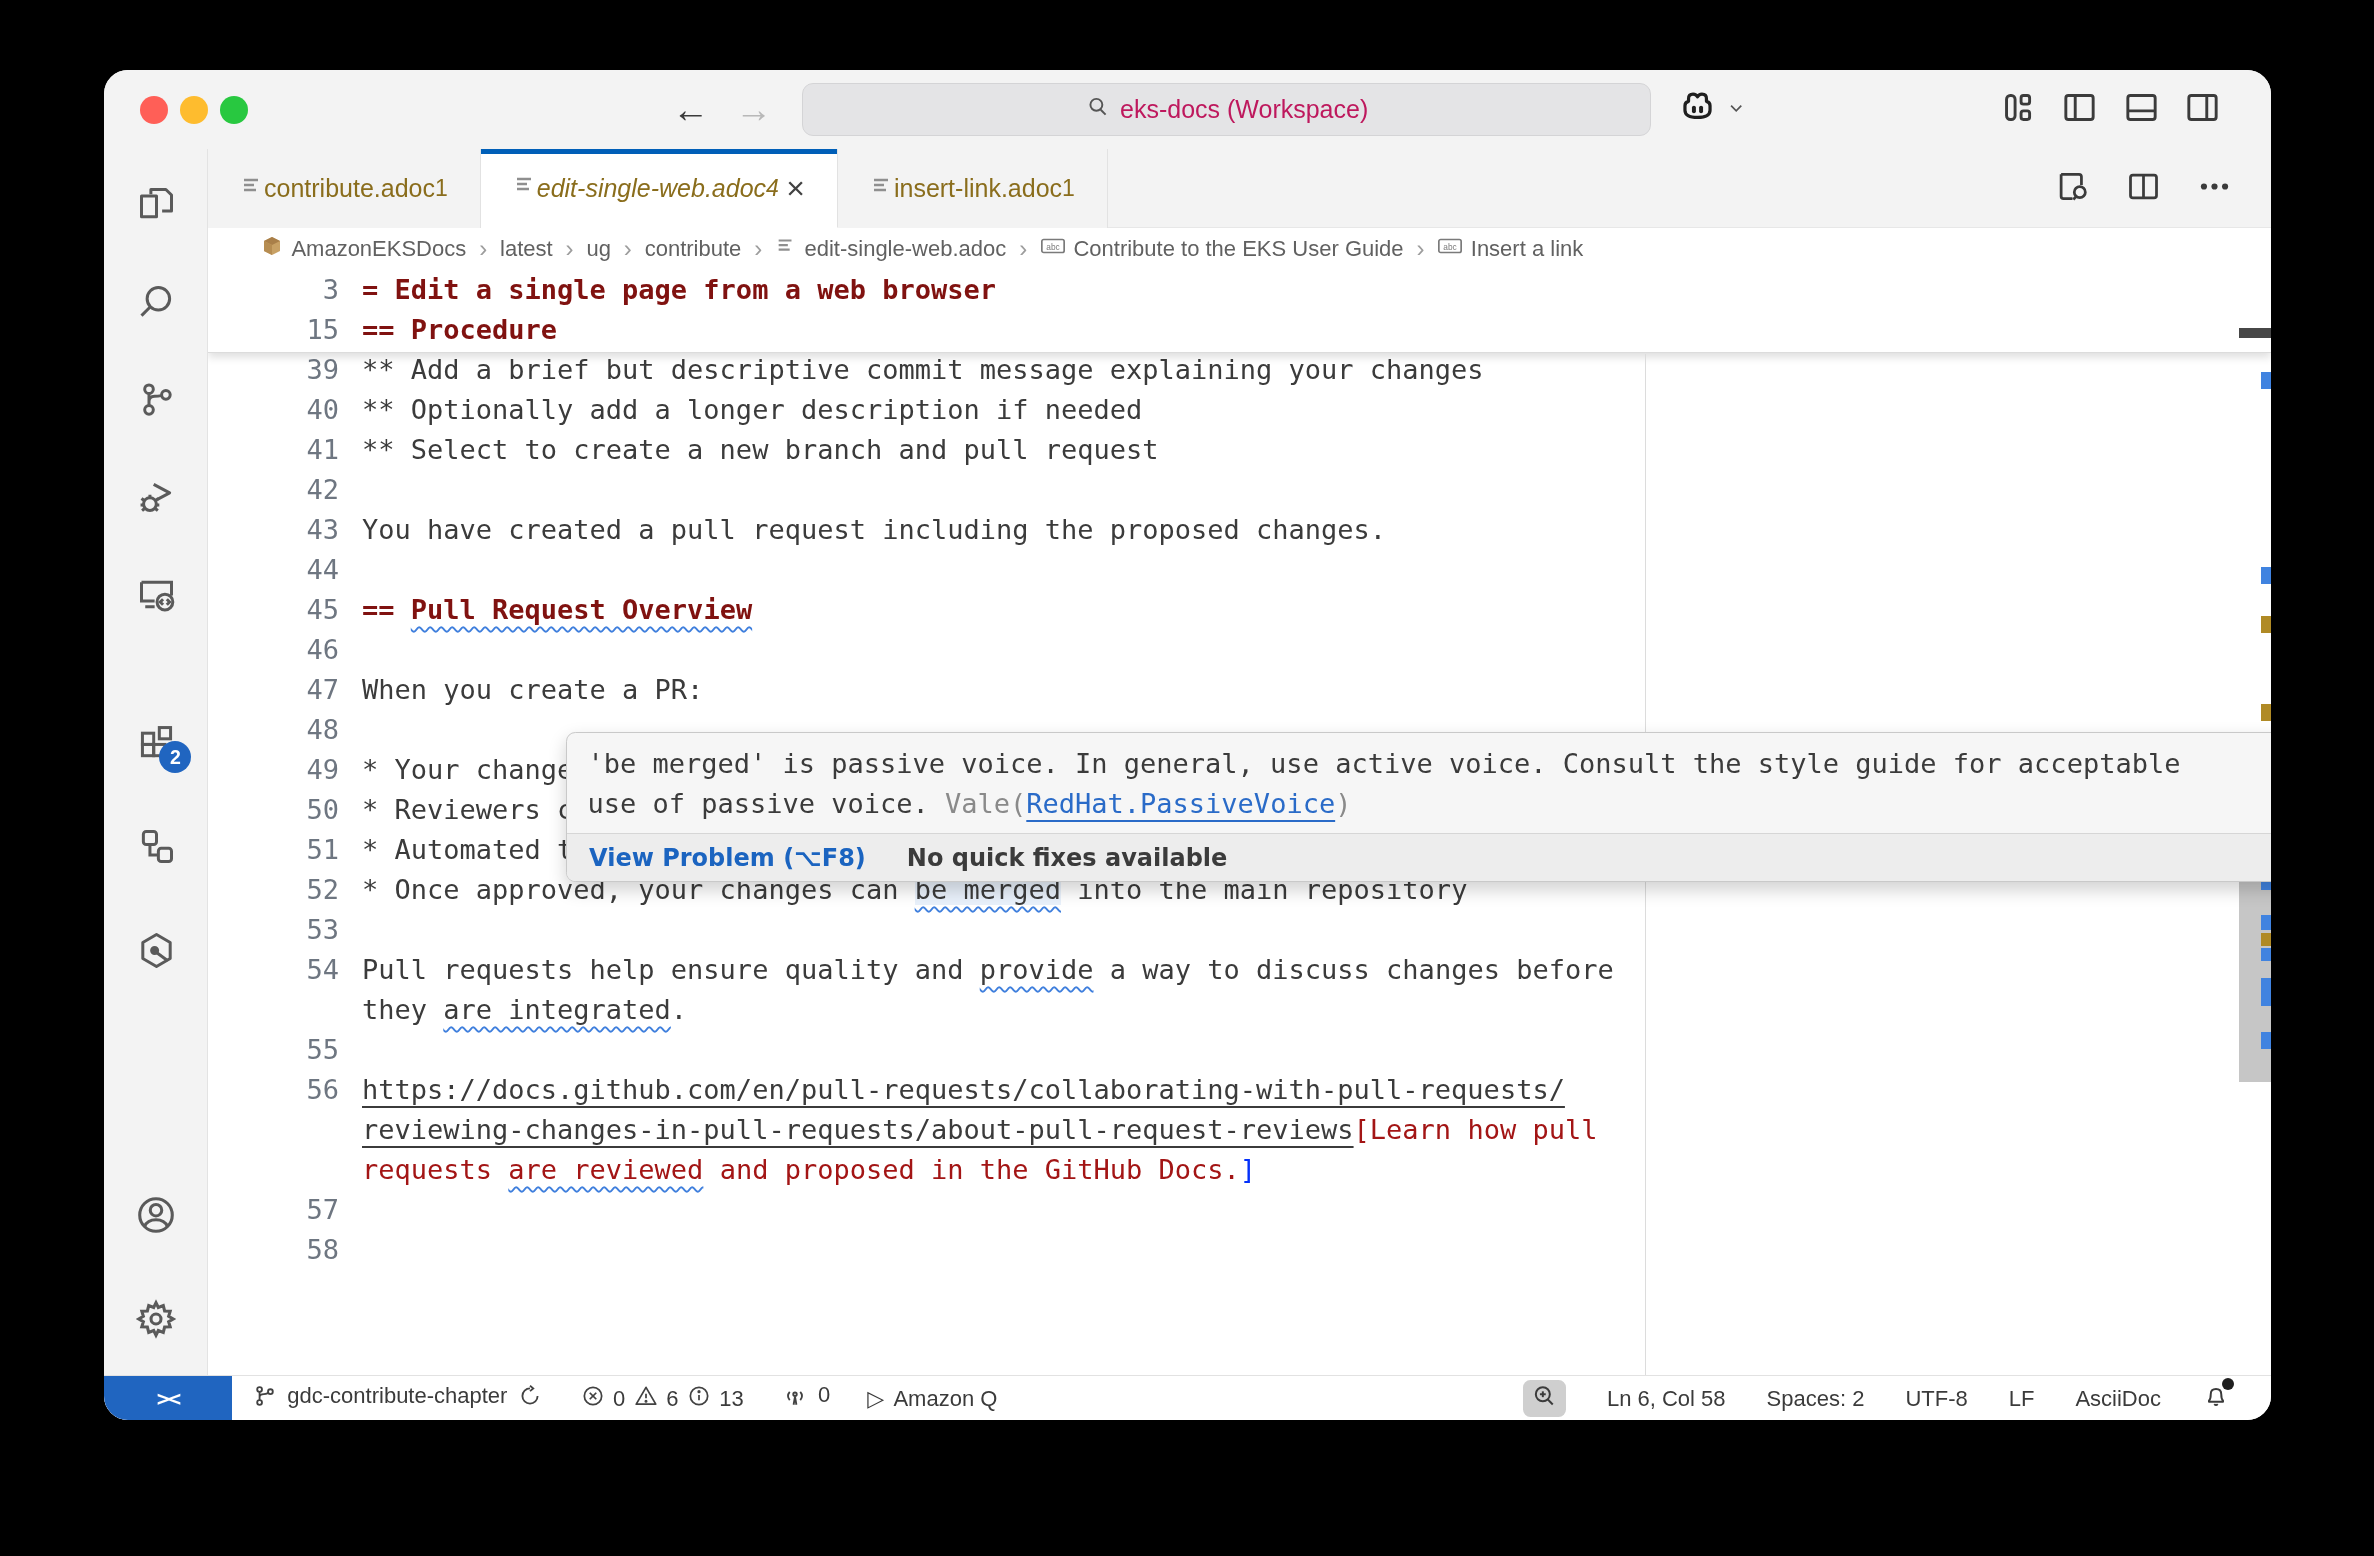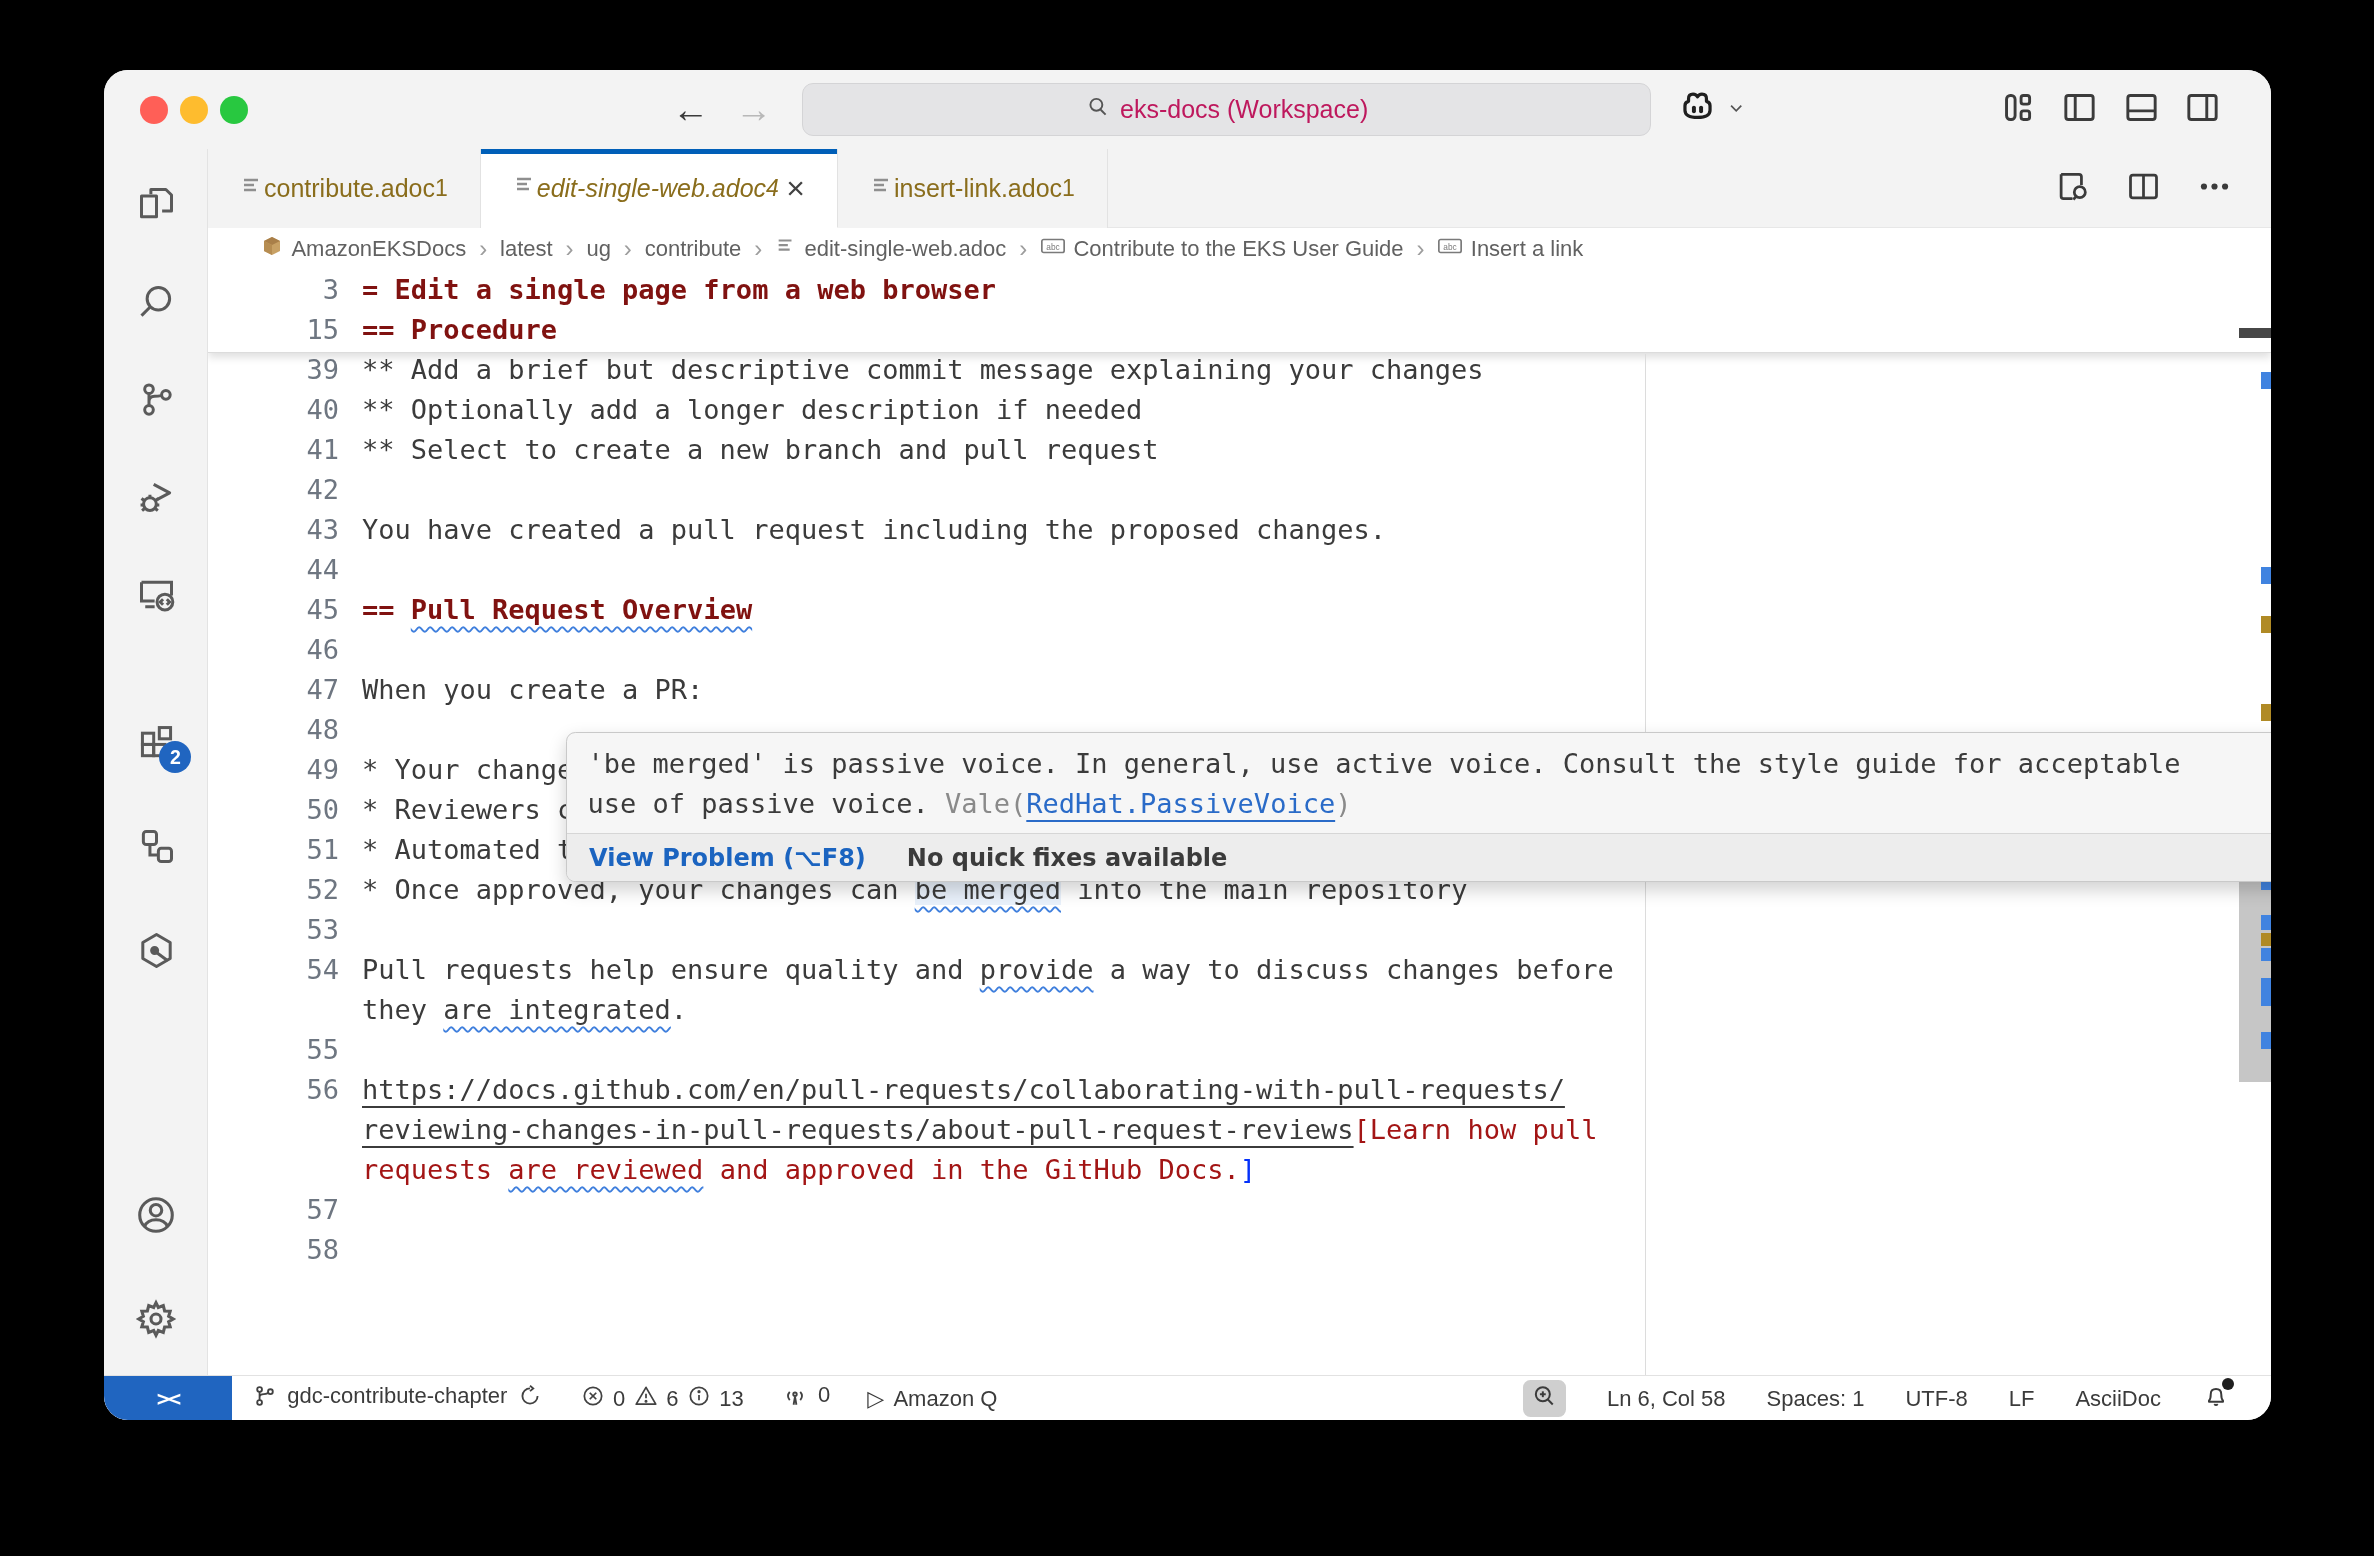--- a/index.html
+++ b/index.html
@@ -447,21 +447,21 @@
             <div class="row">
               <div class="gutter">56</div>
               <div class="codeline"><span class="url">https://docs.github.com/en/pull-requests/collaborating-with-pull-requests/</span></div>
             </div>
             <div class="row">
               <div class="gutter"></div>
               <div class="codeline"><span class="url">reviewing-changes-in-pull-requests/about-pull-request-reviews</span><span class="red">[</span><span class="red">Learn how pull</span></div>
             </div>
             <div class="row">
               <div class="gutter"></div>
-              <div class="codeline"><span class="red">requests </span><span class="red sq">are reviewed</span><span class="red"> and approved in the GitHub Docs.</span><span class="bracket">]</span></div>
+              <div class="codeline"><span class="red">requests </span><span class="red sq">are reviewed</span><span class="red"> and proposed in the GitHub Docs.</span><span class="bracket">]</span></div>
             </div>
             <div class="row">
               <div class="gutter">57</div>
               <div class="codeline"></div>
             </div>
             <div class="row">
               <div class="gutter">58</div>
               <div class="codeline"></div>
             </div>
           </div>
@@ -576,21 +576,21 @@
         <span>
           <svg width="28" height="28" viewBox="0 0 24 24" fill="none" stroke="#3b3b3b" stroke-width="1.7">
             <circle cx="11" cy="10.5" r="6"></circle>
                 <line x1="15.3" y1="15" x2="19.5" y2="19.3"></line>
                 <line x1="11" y1="8" x2="11" y2="13"></line>
                 <line x1="8.5" y1="10.5" x2="13.5" y2="10.5"></line>
               </svg>
         </span>
       </span>
       <span class="sb-item">Ln 6, Col 58</span>
-      <span class="sb-item">Spaces: 1</span>
+      <span class="sb-item">Spaces: 2</span>
       <span class="sb-item">UTF-8</span>
       <span class="sb-item">LF</span>
       <span class="sb-item">AsciiDoc</span>
       <span class="belldot">
         <svg width="28" height="28" viewBox="0 0 24 24" fill="none" stroke="#3b3b3b" stroke-width="1.7">
           <path d="M6 17 L6 16 Q7.5 14.5 7.5 10.5 Q7.5 6 12 6 Q16.5 6 16.5 10.5 Q16.5 14.5 18 16 L18 17 Z" stroke-linejoin="round"></path>
           <path d="M10.5 19 Q12 20.5 13.5 19"></path>
             </svg>
       </span>
     </div>

